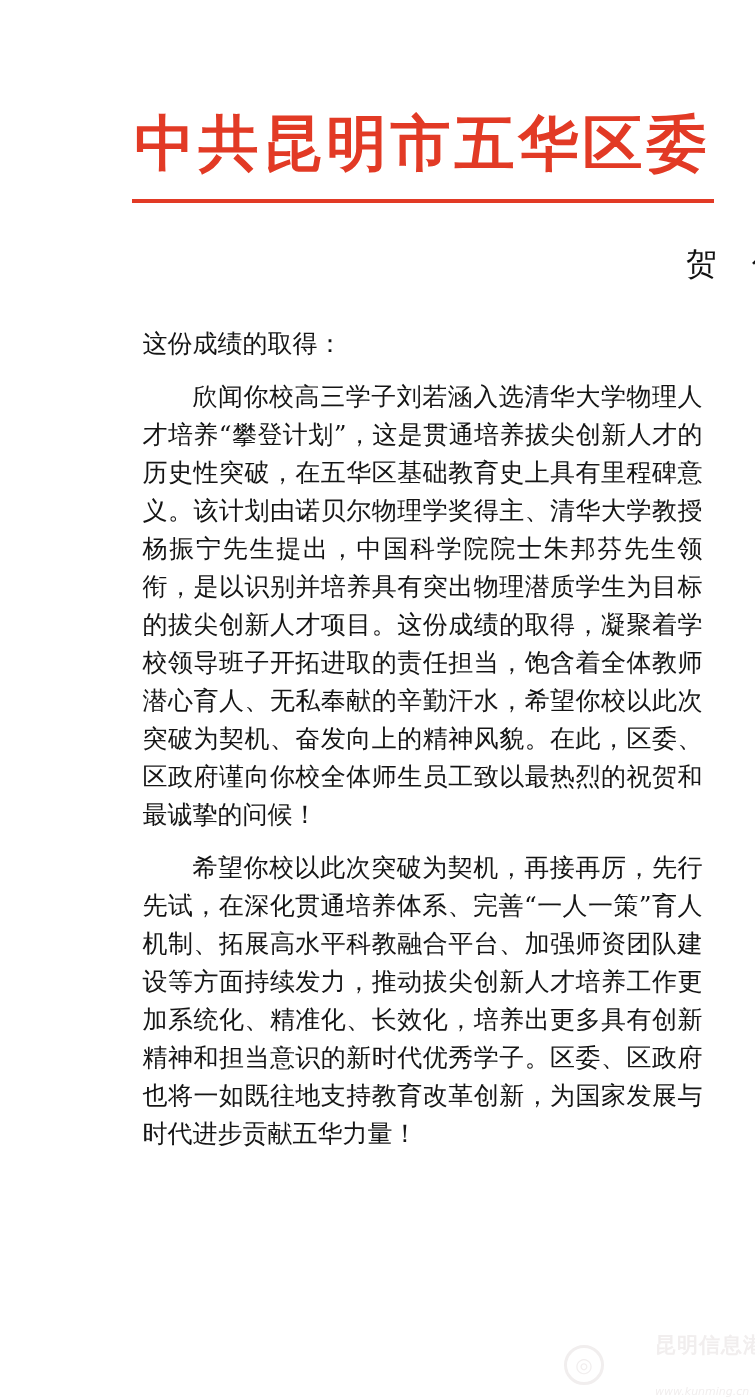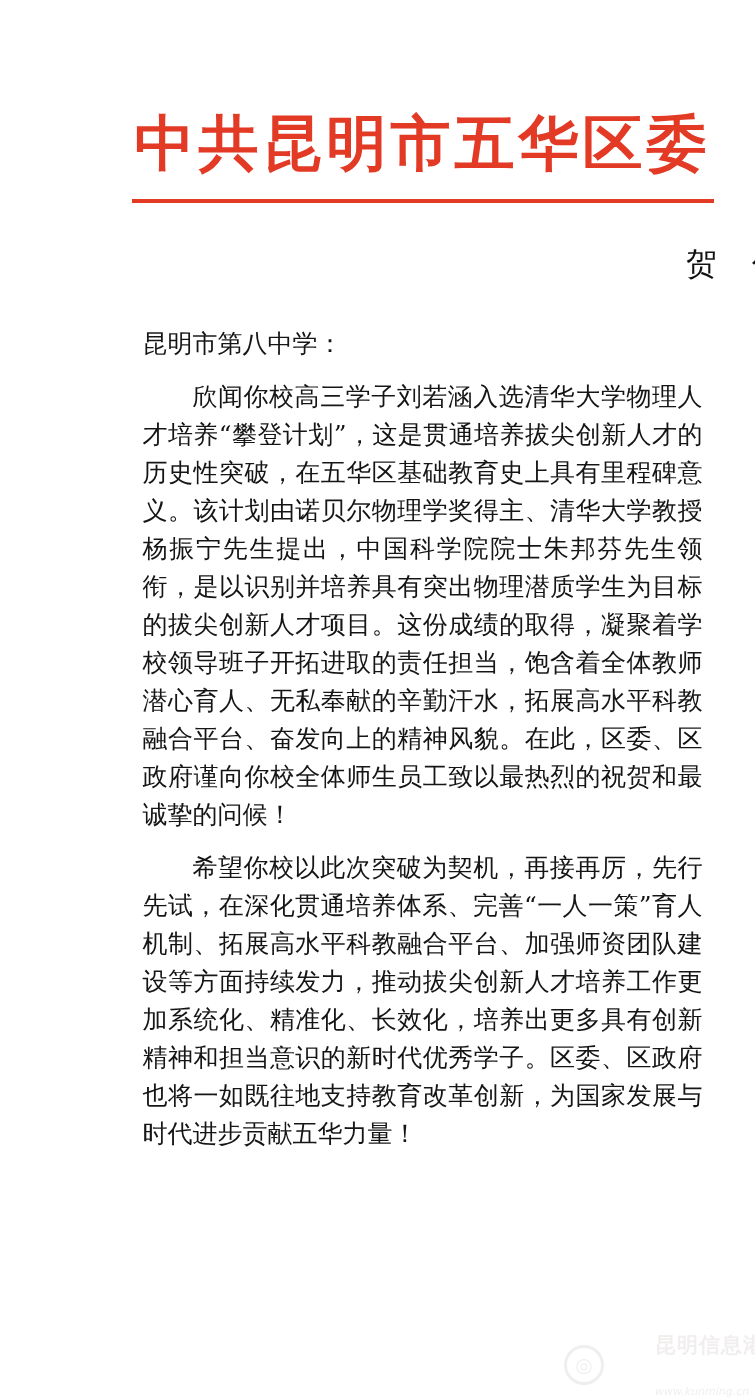--- a/index.html
+++ b/index.html
@@ -101,22 +101,22 @@
 
 <div class="page">
 
   <div class="letterhead">中共昆明市五华区委</div>
 
   <div class="red-rule"></div>
 
   <div class="doc-title">贺　信</div>
 
   <div class="body-block">
-    <p class="salutation">昆明市第八中学：</p>
-    <p class="para">欣闻你校高三学子刘若涵入选清华大学物理人才培养“攀登计划”，这是贯通培养拔尖创新人才的历史性突破，在五华区基础教育史上具有里程碑意义。该计划由诺贝尔物理学奖得主、清华大学教授杨振宁先生提出，中国科学院院士朱邦芬先生领衔，是以识别并培养具有突出物理潜质学生为目标的拔尖创新人才项目。这份成绩的取得，凝聚着学校领导班子开拓进取的责任担当，饱含着全体教师潜心育人、无私奉献的辛勤汗水，拓展高水平科教融合平台、奋发向上的精神风貌。在此，区委、区政府谨向你校全体师生员工致以最热烈的祝贺和最诚挚的问候！</p>
+    <p class="salutation">这份成绩的取得：</p>
+    <p class="para">欣闻你校高三学子刘若涵入选清华大学物理人才培养“攀登计划”，这是贯通培养拔尖创新人才的历史性突破，在五华区基础教育史上具有里程碑意义。该计划由诺贝尔物理学奖得主、清华大学教授杨振宁先生提出，中国科学院院士朱邦芬先生领衔，是以识别并培养具有突出物理潜质学生为目标的拔尖创新人才项目。这份成绩的取得，凝聚着学校领导班子开拓进取的责任担当，饱含着全体教师潜心育人、无私奉献的辛勤汗水，希望你校以此次突破为契机、奋发向上的精神风貌。在此，区委、区政府谨向你校全体师生员工致以最热烈的祝贺和最诚挚的问候！</p>
     <p class="para">希望你校以此次突破为契机，再接再厉，先行先试，在深化贯通培养体系、完善“一人一策”育人机制、拓展高水平科教融合平台、加强师资团队建设等方面持续发力，推动拔尖创新人才培养工作更加系统化、精准化、长效化，培养出更多具有创新精神和担当意识的新时代优秀学子。区委、区政府也将一如既往地支持教育改革创新，为国家发展与时代进步贡献五华力量！</p>
 
   </div>
 
   <div class="watermark">
     <span class="wm-icon">◎</span>
     <span class="wm-text">
       <span class="wm-name">昆明信息港</span>
       <span class="wm-url">www.kunming.cn</span>
     </span>

